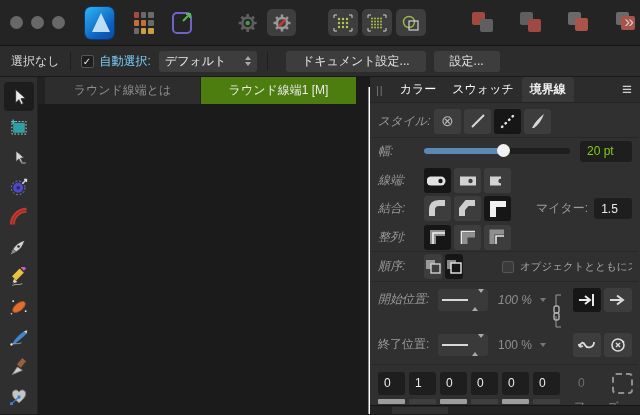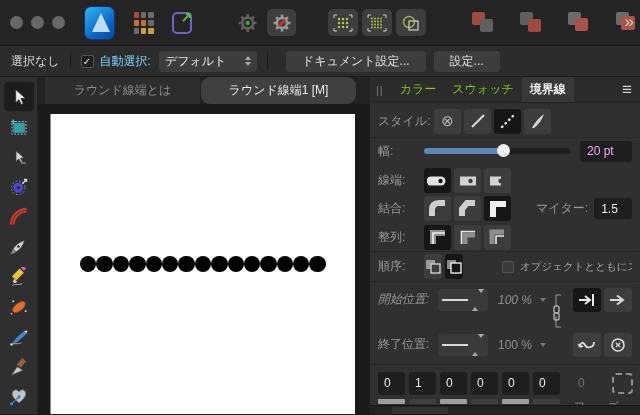--- a/index.html
+++ b/index.html
@@ -57,57 +57,57 @@
   .main { display:flex; height:337px; }
 
   
   .tools { width:38px; background:#2f2f2f; border-right:1px solid #222;
     display:flex; flex-direction:column; align-items:center; padding-top:5px; gap:1px; }
   .tool { width:30px; height:29px; border-radius:4px; display:flex; align-items:center;
     justify-content:center; }
   .tool.sel { background:#1d1d1d; }
 
   
-  .canvas-col { flex:1; display:flex; flex-direction:column; background:#1b1b1b; }
+  .canvas-col { flex:1; display:flex; flex-direction:row; background:#1b1b1b; }
   .tabbar { height:27px; background:#222; display:flex; gap:1px; padding-left:7px; }
   .doctab { width:155px; display:flex; align-items:center; justify-content:center;
     font-size:12px; background:#2d2d2d; color:#8f8f8f; }
-  .doctab.active { background:#404040; color:#ececec;border-radius:9px; }
+  .doctab.active { background:#4d7c0f; color:#ececec; }
   .canvas-area { flex:1; position:relative; }
   .page { position:absolute; left:13px; top:10px; width:304px; bottom:0;
     background:#fff; box-shadow:-1px 0 0 #8a8a8a; }
   .dotrow { position:absolute; left:29px; top:142px; display:flex; }
   .dot { width:16.4px; height:16.4px; border-radius:50%; background:#000; flex:none; }
 
   
   .panel { width:270px; background:#303030; display:flex; flex-direction:column;
     font-size:12px; color:#9b9b9b; position:relative; }
   .panel-header { height:27px; background:#2c2c2c; border-bottom:1px solid #242424;
     display:flex; align-items:center; }
   .handle { color:#7a7a7a; font-size:11px; margin:0 8px 0 6px; letter-spacing:1px; }
-  .ptab { padding:4px 8px; color:#84cc16; }
+  .ptab { padding:4px 8px; color:#ffffff; }
   .ptab.active { color:#f0f0f0; font-weight:bold; background:#383838; border-radius:3px 3px 0 0; }
   .menuicon { margin-left:auto; margin-right:8px; color:#cfcfcf; font-size:17px; }
 
   .prow { display:flex; align-items:center; padding:0 8px; }
-  .plabel { width:46px; flex:none; }
+  .plabel { width:46px; flex:none;font-style:italic; }
   .psep { height:1px; background:#272727; margin:0 2px; }
   .btn { background:#3d3d3d; border-radius:3px; display:flex; align-items:center;
     justify-content:center; }
   .btn.sel { background:#161616; }
   .sbtn { width:27px; height:25px; margin-right:3px; }
   .nonecircle { color:#b5b5b5; font-size:15px; }
 
   .sliderwrap { flex:1; position:relative; height:12px; margin-right:10px; }
   .track { position:absolute; top:3px; left:0; right:0; height:6px; background:#1e1e1e;
     border-radius:3px; }
   .fill { position:absolute; top:3px; left:0; height:6px; background:#5d88b5; border-radius:3px; }
   .knob { position:absolute; top:-1px; width:13px; height:13px; background:#f2f2f2;
     border-radius:50%; margin-left:-7px; }
-  .valbox { width:52px; height:21px; background:#1e1e1e; border-radius:3px; color:#f0abfc;
+  .valbox { width:52px; height:21px; background:#1e1e1e; border-radius:3px; color:#84cc16;
     display:flex; align-items:center; padding-left:7px; }
 
   .miterlabel { margin-left:22px; margin-right:6px; }
   .miterinput { flex:1; height:21px; background:#1e1e1e; border-radius:3px; color:#ececec;
     display:flex; align-items:center; padding-left:7px; }
 
   .smallcb { width:12px; height:12px; background:#3a3a3a; border:1px solid #565656;
     border-radius:2px; margin-left:36px; flex:none; }
   .cbtext { margin-left:6px; font-size:10.5px; color:#a8a8a8; white-space:nowrap;
     overflow:hidden; }

